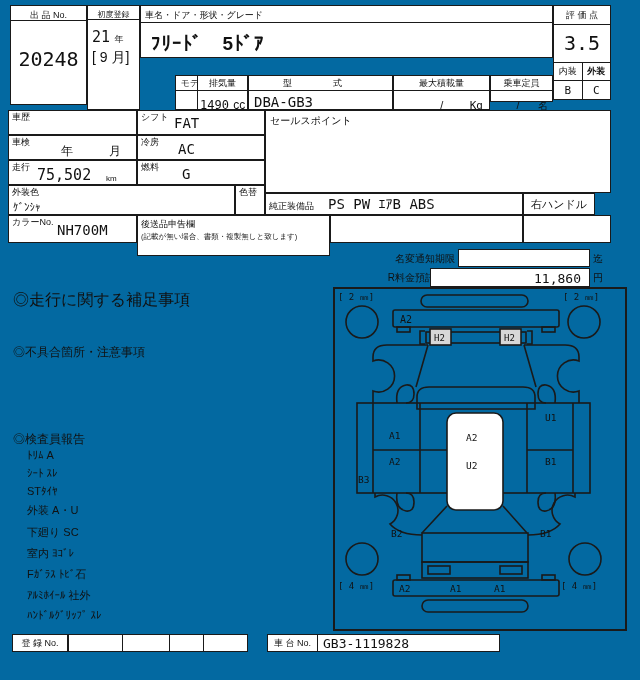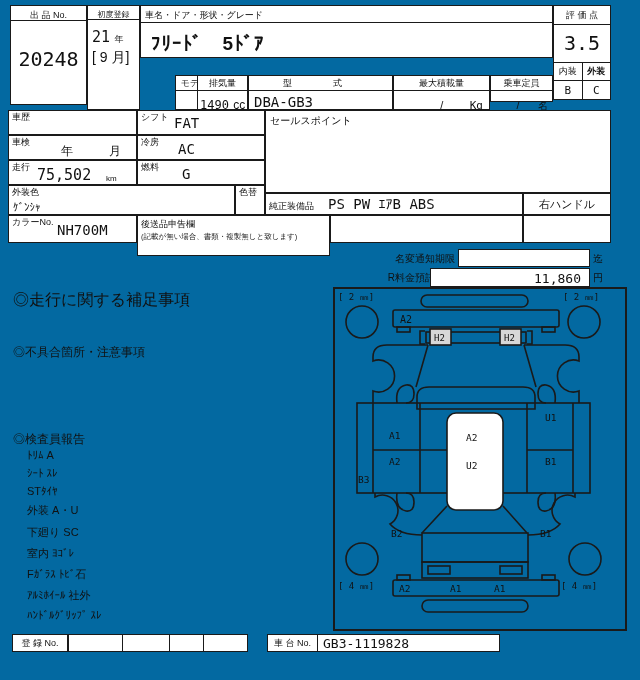--- a/index.html
+++ b/index.html
@@ -122,21 +122,21 @@
     <div style="font-size:7.5px;padding:1px 0 0 3px;color:#222;">(記載が無い場合、書類・複製無しと致します)</div>
   </div>
 
   <div class="c" style="left:265px;top:110px;width:346px;height:83px;">
     <span class="nb" style="left:4px;top:3px;font-size:10px;">セールスポイント</span>
   </div>
   <div class="c" style="left:265px;top:193px;width:258px;height:22px;">
     <span class="nb" style="left:3px;top:6px;font-size:9px;">純正装備品</span>
     <span class="nb mono" style="left:62px;top:2px;font-size:14px;">PS PW ｴｱB ABS</span>
   </div>
-  <div class="c" style="left:523px;top:193px;width:88px;height:22px;">
+  <div class="c" style="left:523px;top:193px;width:72px;height:22px;">
     <div style="text-align:center;font-size:11px;line-height:20px;">右ハンドル</div>
   </div>
   <div class="c" style="left:330px;top:215px;width:193px;height:28px;"></div>
   <div class="c" style="left:523px;top:215px;width:88px;height:28px;"></div>
 
   <div class="nb" style="left:330px;top:252px;width:125px;text-align:right;font-size:10px;">名変通知期限</div>
   <div class="c" style="left:458px;top:249px;width:132px;height:18px;"></div>
   <div class="nb" style="left:593px;top:252px;font-size:10px;">迄</div>
   <div class="nb" style="left:330px;top:271px;width:125px;text-align:right;font-size:10px;">R料金預託済額</div>
   <div class="c" style="left:430px;top:268px;width:160px;height:19px;">

